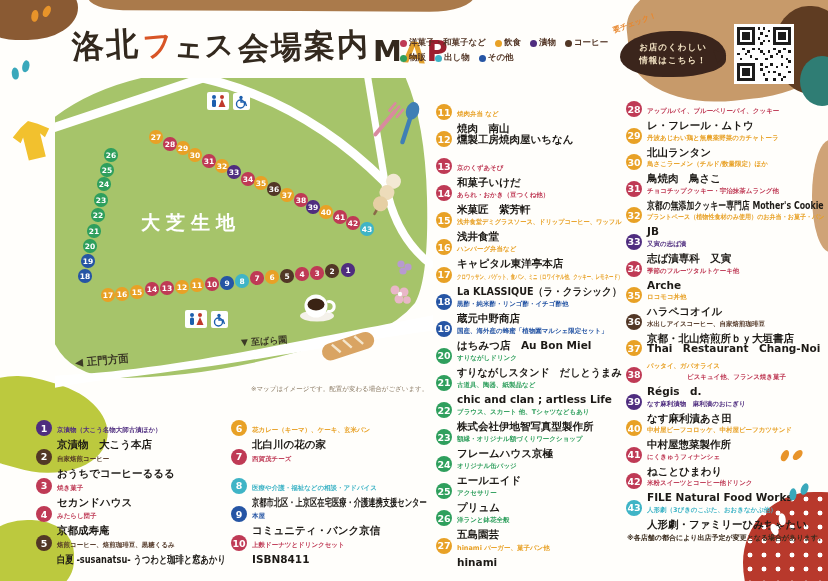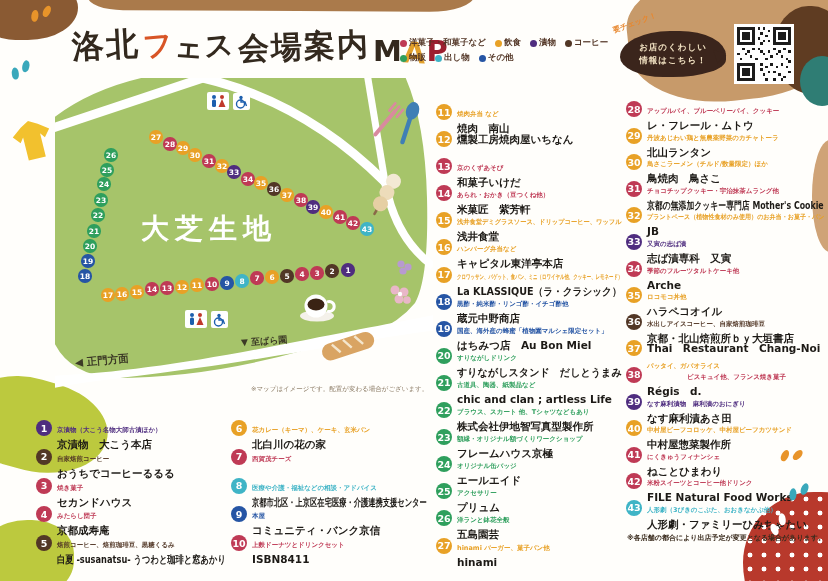--- a/index.html
+++ b/index.html
@@ -33,21 +33,21 @@
   #bubble{position:absolute;left:620px;top:31px;width:106px;height:46px;background:#3b251c;
     border-radius:52% 48% 55% 45% / 62% 58% 42% 48%;display:flex;flex-direction:column;justify-content:center;
     align-items:center;color:#f3e3c3;font-size:8.5px;font-weight:bold;letter-spacing:1px;line-height:1.5;z-index:5;}
   #bubble:after{content:"";position:absolute;right:-7px;top:16px;border:7px solid transparent;border-left:11px solid #3b251c;transform:rotate(-18deg);}
   #bubble-tag{position:absolute;left:612px;top:18px;color:#e8872e;font-size:7.5px;font-weight:bold;transform:rotate(-20deg);z-index:6;}
   #qr{position:absolute;left:734px;top:24px;width:60px;height:60px;background:#fff;padding:3px;box-sizing:border-box;z-index:6;}
 
   
   #map{position:absolute;left:55px;top:78px;width:378px;height:332px;}
   #map svg.base{position:absolute;left:0;top:0;}
-  #map-label{position:absolute;left:86px;top:132px;font-size:28px;font-weight:bold;color:#fff;letter-spacing:6px;white-space:nowrap;text-align:center;}
+  #map-label{position:absolute;left:86px;top:132px;font-size:19px;font-weight:bold;color:#fff;letter-spacing:6px;white-space:nowrap;text-align:center;}
   #gate-label{position:absolute;left:20px;top:276px;font-size:10.5px;font-weight:bold;color:#3c3a26;transform:rotate(-5deg);white-space:nowrap;}
   #rose-label{position:absolute;left:186px;top:257px;font-size:9px;font-weight:bold;color:#3c3a26;transform:rotate(-4deg);white-space:nowrap;}
   #map-note{position:absolute;left:196px;top:307px;font-size:6.5px;color:#8a7a64;white-space:nowrap;}
   #map-markers{position:absolute;left:0;top:0;width:100%;height:100%;}
   .marker{position:absolute;width:13.5px;height:13.5px;margin:-6.75px 0 0 -6.75px;border-radius:50%;color:#fff;
     font-size:7.5px;font-weight:bold;display:flex;align-items:center;justify-content:center;}
 
   
   .stall-col{position:absolute;}
   .stall{display:flex;gap:5px;align-items:flex-start;}

